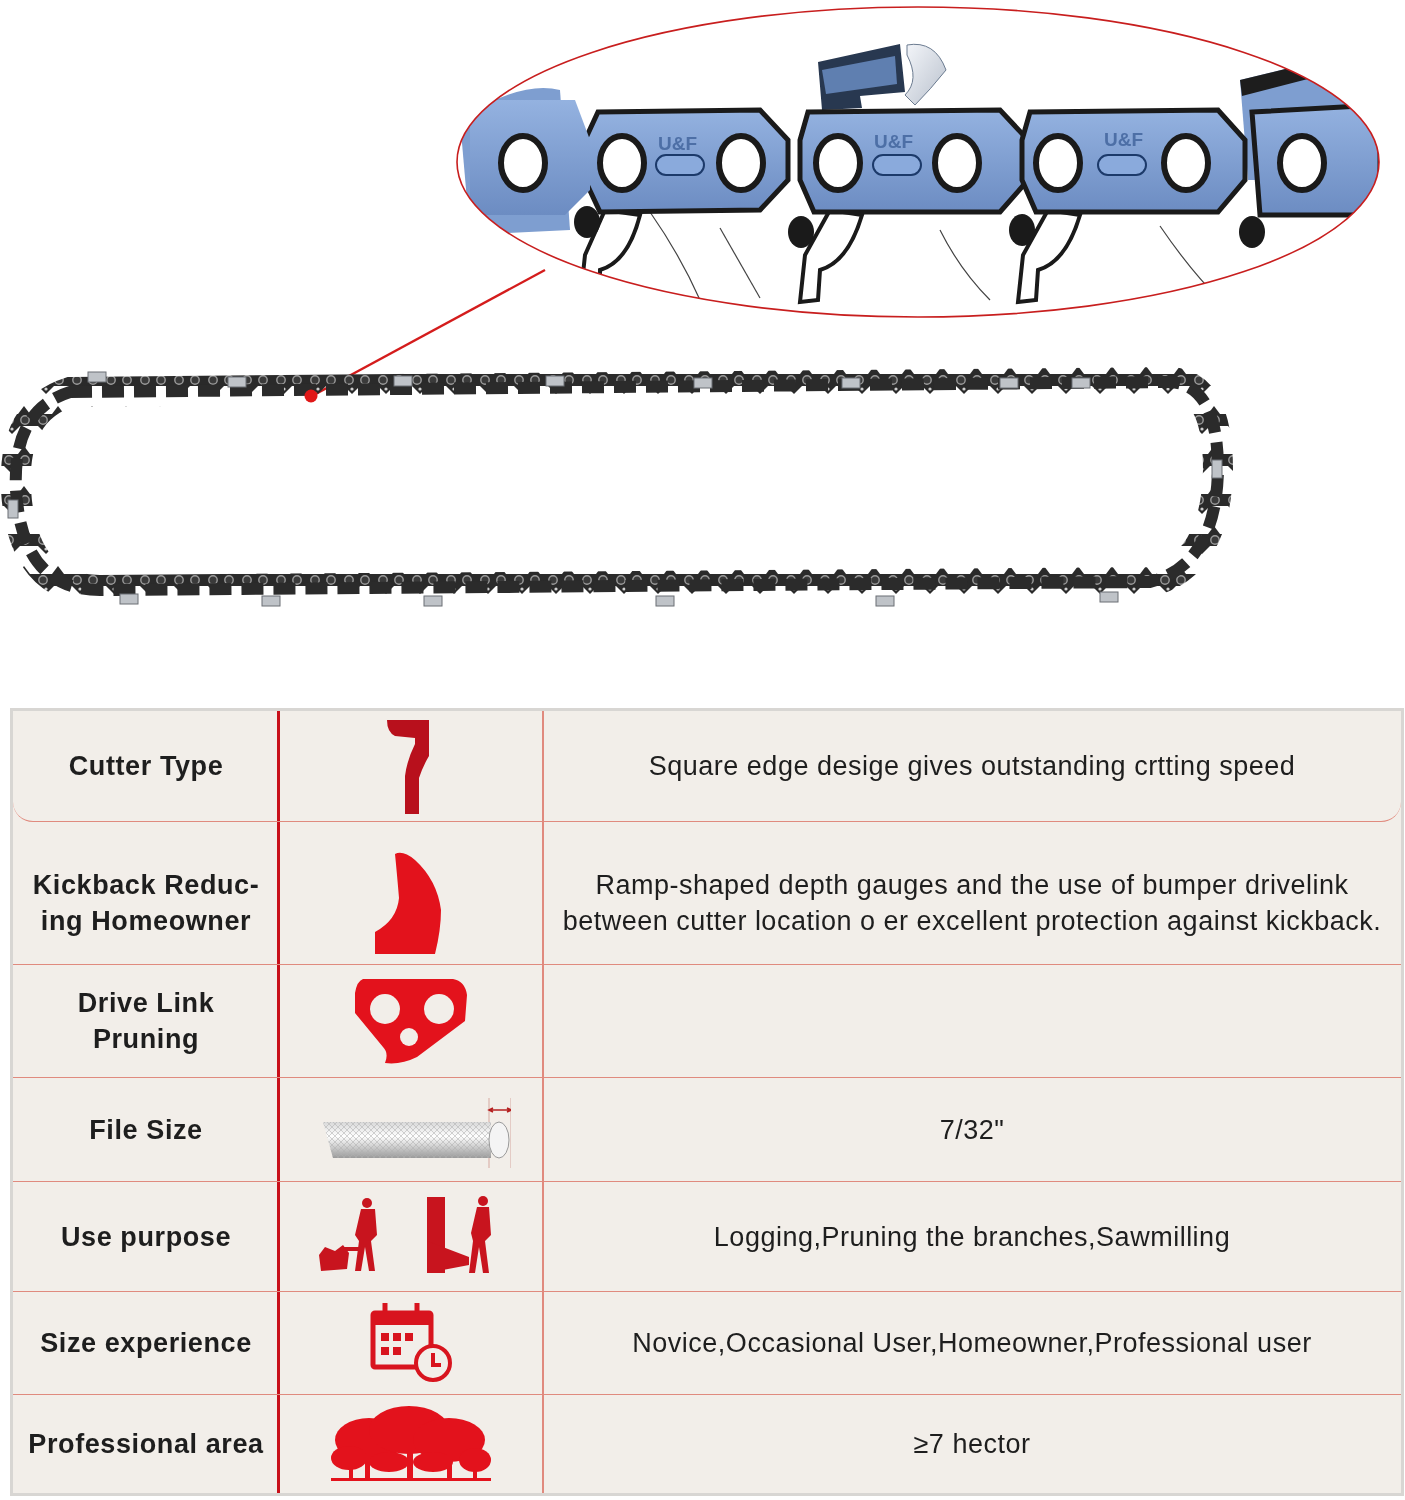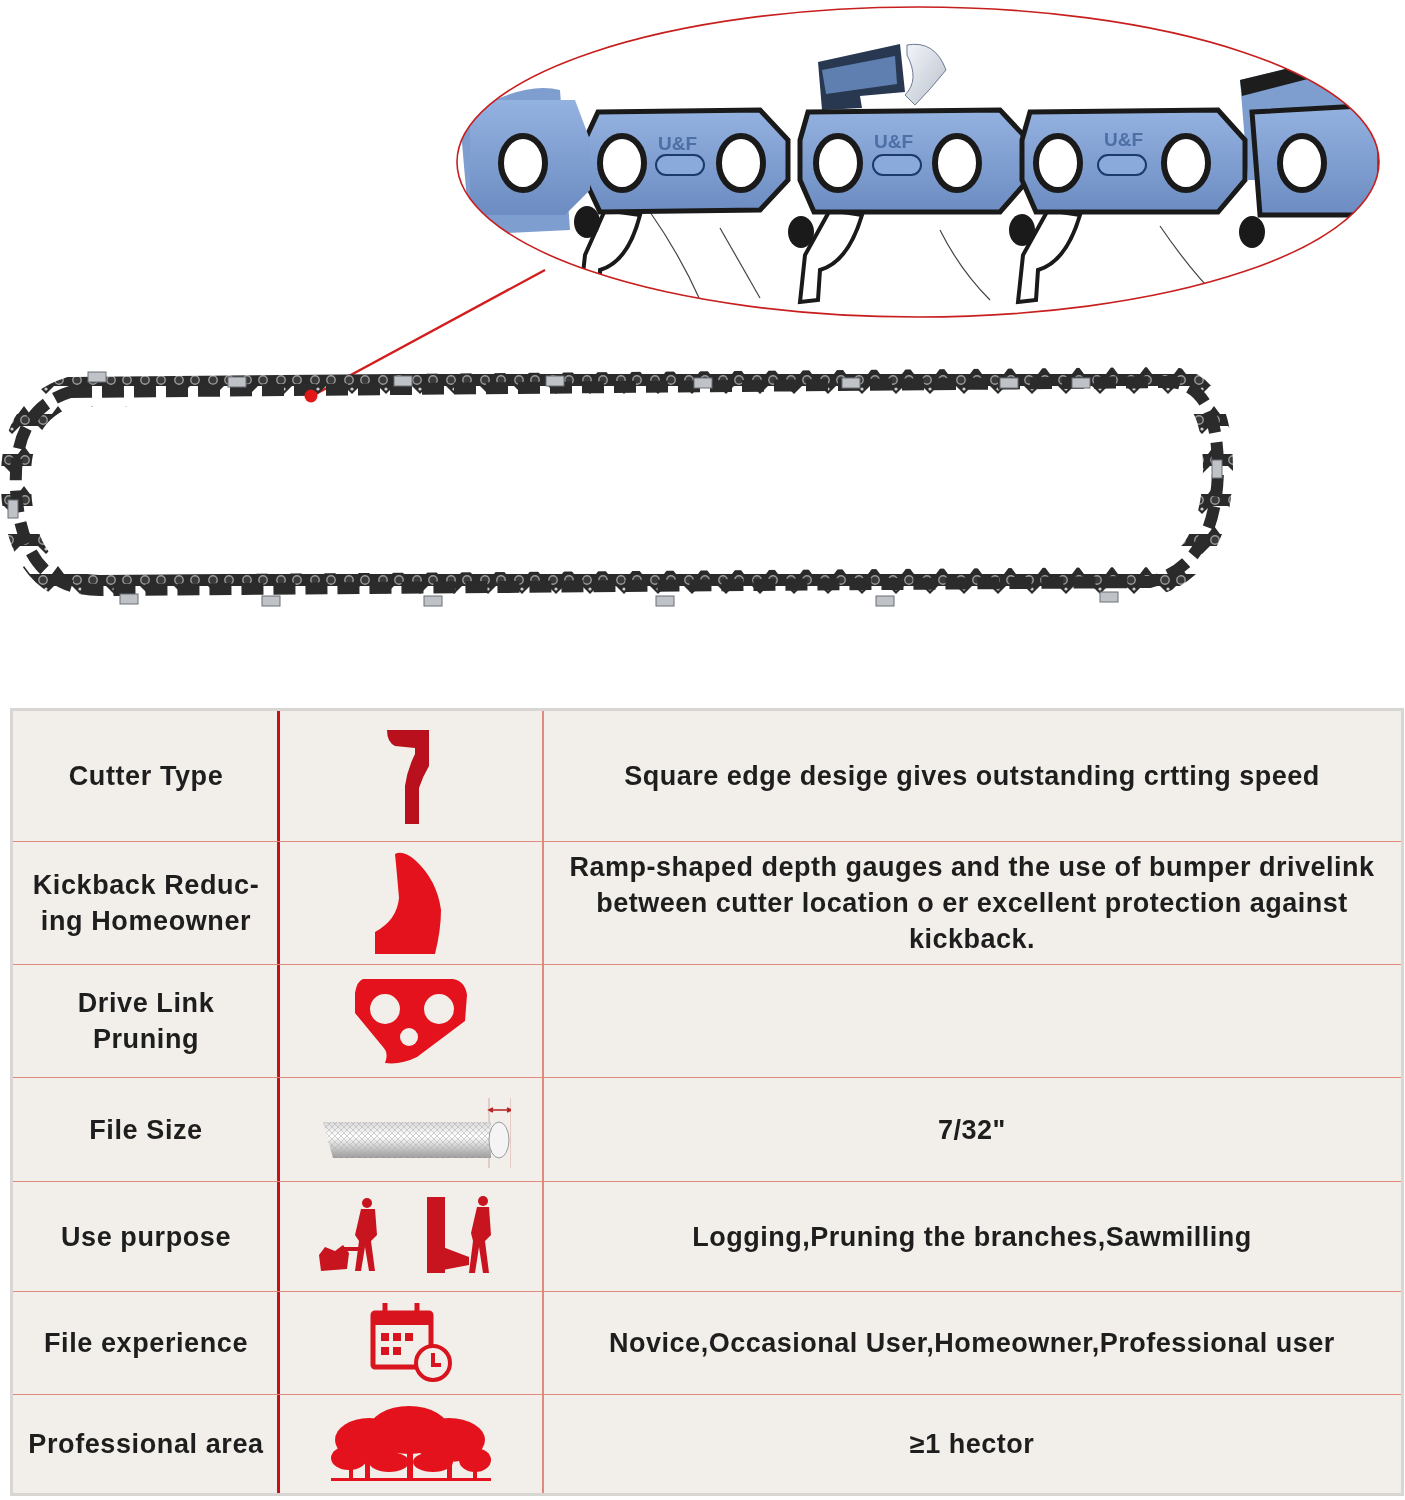--- a/index.html
+++ b/index.html
@@ -17,21 +17,21 @@
     border: 3px solid #d8d6d3;
   }
   .row {
     position: absolute; left: 0; width: 100%;
     border-bottom: 1.5px solid #e08a7e;
   }
   .row:last-child { border-bottom: none; }
   .cell { position: absolute; top: 0; height: 100%; display: flex; align-items: center; justify-content: center; text-align: center; }
   .cell.label { left: 0; width: 266px; font-size: 27px; font-weight: bold; letter-spacing: 0.6px; line-height: 36px; color: #1e1e1e; padding: 0 6px; }
   .cell.icon { left: 266px; width: 264px; }
-  .cell.desc { left: 530px; width: 858px; font-size: 27px; font-weight: bold; letter-spacing: 0.5px; line-height: 36px; color: #1e1e1e; padding: 0 14px; }
+  .cell.desc { left: 530px; width: 858px; font-size: 27px; font-weight: normal; letter-spacing: 0.5px; line-height: 36px; color: #1e1e1e; padding: 0 14px; }
   .vline-main { position: absolute; left: 264px; top: 0; bottom: 0; width: 3px; background: #c8101a; }
   .vline-sub { position: absolute; left: 529px; top: 0; bottom: 0; width: 1.5px; background: #e08a7e; }
   .icon svg { display: block; }
 </style>
 </head>
 <body>
 
 <div class="graphic">
   <svg width="1405" height="700" viewBox="0 0 1405 700">
     <defs>
@@ -146,21 +146,21 @@
       </g>
     </g>
     <circle cx="311" cy="396" r="6.5" fill="#e01818"></circle>
   </svg>
 </div>
 
 <div class="spec-table">
   <div class="vline-main"></div>
   <div class="vline-sub"></div>
 
-  <div class="row" style="top:0;height:131px;">
+  <div class="row" style="top:0;height:111px;border-radius:20px;">
     <div class="cell label">Cutter Type</div>
     <div class="cell icon">
       <svg width="60" height="100" viewBox="0 0 60 100">
         <path d="M6 4 L48 4 L48 40 Q42 50 38 62 L38 98 L24 98 L24 60 Q26 44 34 28 L34 22 L14 20 Q6 16 6 4 Z" fill="#b8101c"></path>
       </svg>
     </div>
     <div class="cell desc">Square edge desige gives outstanding crtting speed</div>
   </div>
 
   <div class="row" style="top:131px;height:123px;">
@@ -233,21 +233,21 @@
           <path d="M108 46 L150 62 L150 70 L108 78 Z"></path>
           <circle cx="164" cy="6" r="5"></circle>
           <path d="M158 12 L170 12 L172 40 L166 46 L170 78 L164 78 L160 52 L156 78 L150 78 L154 46 L152 38 Z"></path>
         </g>
       </svg>
     </div>
     <div class="cell desc">Logging,Pruning the branches,Sawmilling</div>
   </div>
 
   <div class="row" style="top:581px;height:103px;">
-    <div class="cell label">File experience</div>
+    <div class="cell label">Size experience</div>
     <div class="cell icon">
       <svg width="84" height="84" viewBox="0 0 84 84">
         <g fill="none" stroke="#d8141e" stroke-width="5">
           <rect x="4" y="12" width="58" height="54" rx="2"></rect>
           <line x1="16" y1="2" x2="16" y2="14"></line>
           <line x1="48" y1="2" x2="48" y2="14"></line>
         </g>
         <rect x="4" y="12" width="58" height="12" fill="#d8141e"></rect>
         <g fill="#d8141e">
           <rect x="12" y="32" width="8" height="8"></rect>
@@ -277,15 +277,15 @@
           <ellipse cx="104" cy="58" rx="20" ry="10"></ellipse>
           <rect x="36" y="50" width="5" height="26"></rect>
           <rect x="78" y="44" width="6" height="32"></rect>
           <rect x="118" y="50" width="5" height="26"></rect>
           <rect x="144" y="60" width="4" height="16"></rect>
           <rect x="20" y="60" width="4" height="16"></rect>
           <rect x="2" y="74" width="160" height="3"></rect>
         </g>
       </svg>
     </div>
-    <div class="cell desc">≥1 hector</div>
+    <div class="cell desc">≥7 hector</div>
   </div>
 </div>
 
 </body></html>

